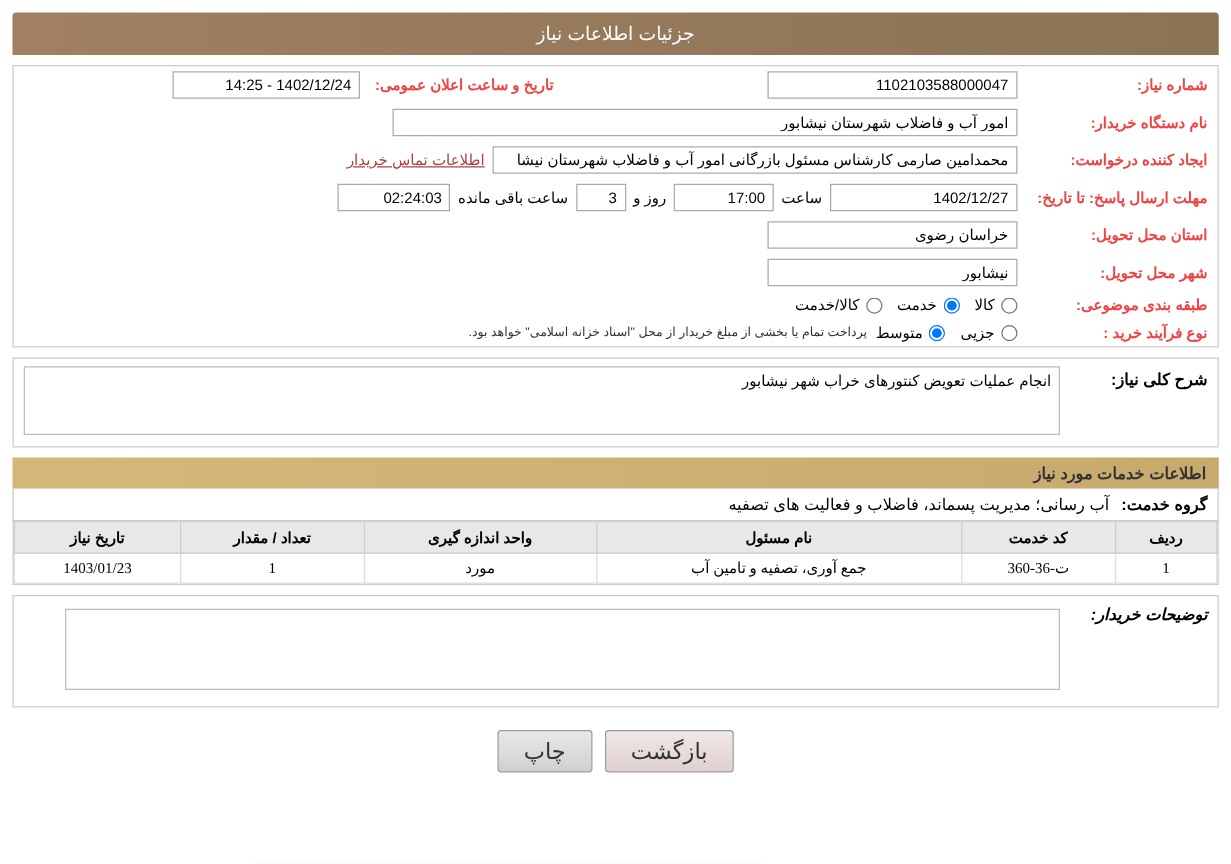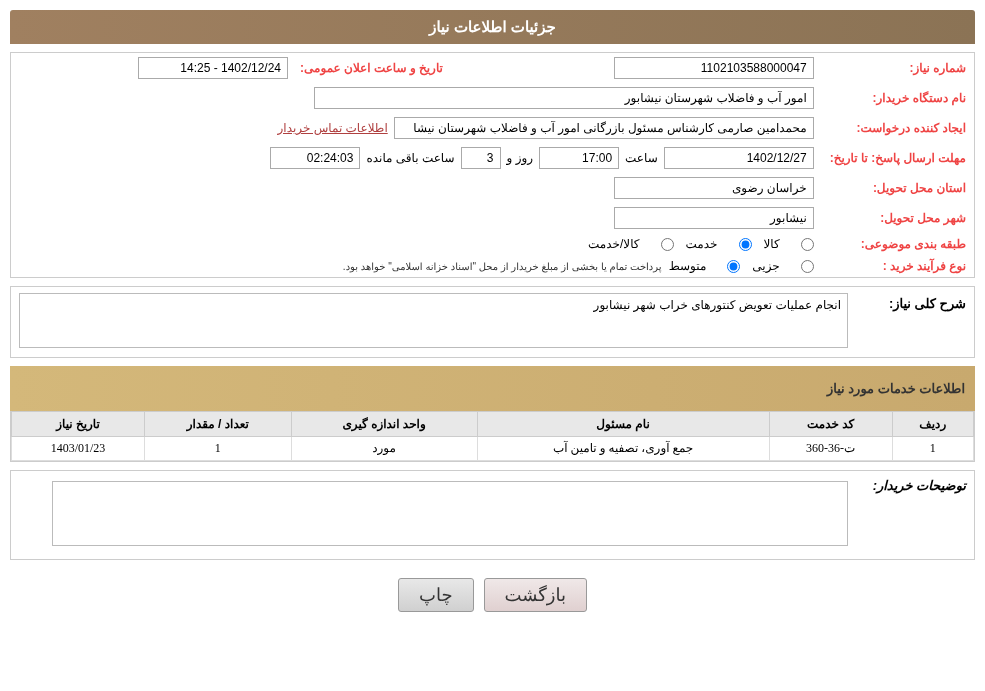--- a/index.html
+++ b/index.html
@@ -14,33 +14,33 @@
       min-height: 691px;
       background: #fff;
       padding: 10px;
     }
     .main-header {
       background: linear-gradient(to left, #8B7355, #a08060);
       color: #fff;
       text-align: center;
       padding: 8px 10px;
       font-size: 15px;
-      font-weight: bold;
+      font-weight: normal;
       border-radius: 3px 3px 0 0;
       margin-bottom: 8px;
     }
     .section {
       border: 1px solid #ccc;
       margin-bottom: 8px;
       background: #fff;
     }
     .section-header {
       background: linear-gradient(to left, #c8a96e, #d4b87a);
       color: #333;
-      padding: 15px 10px;
+      padding: 5px 10px;
       font-weight: bold;
       font-size: 13px;
     }
     .info-table {
       width: 100%;
       border-collapse: collapse;
     }
     .info-table td {
       padding: 4px 8px;
       vertical-align: middle;
@@ -82,21 +82,21 @@
     }
     .radio-group {
       display: flex;
       align-items: center;
       gap: 12px;
       direction: rtl;
     }
     .radio-item {
       display: flex;
       align-items: center;
-      gap: 21px;
+      gap: 5px;
     }
     .data-table {
       width: 100%;
       border-collapse: collapse;
       font-size: 12px;
     }
     .data-table th {
       background: #e8e8e8;
       border: 1px solid #ccc;
       padding: 5px 8px;
@@ -269,20 +269,24 @@
 
   <div style="display:flex; align-items:flex-start; margin-bottom:8px; border: 1px solid #ccc; padding:6px 8px; background:#fff;">
     <div style="font-weight:bold; min-width:110px; text-align:right; padding-top:3px;">شرح کلی نیاز:</div>
     <div style="flex:1; padding-right:8px; position:relative;">
       <textarea class="desc-text-area" readonly="" style="">انجام عملیات تعویض کنتورهای خراب شهر نیشابور</textarea>
     </div>
   </div>
 
   <div class="section-header">اطلاعات خدمات مورد نیاز</div>
 
+  <div style="padding:5px 8px; border:1px solid #ccc; border-top:none; background:#fff; margin-bottom:0;">
+    <span style="font-weight:bold;">گروه خدمت:</span>
+    <span style="margin-right:6px;">آب رسانی؛ مدیریت پسماند، فاضلاب و فعالیت های تصفیه</span>
+  </div>
 
   <div style="border:1px solid #ccc; border-top:none; margin-bottom:8px;">
     <table class="data-table">
       <thead>
         <tr>
           <th>ردیف</th>
           <th>کد خدمت</th>
           <th>نام مسئول</th>
           <th>واحد اندازه گیری</th>
           <th>تعداد / مقدار</th>

